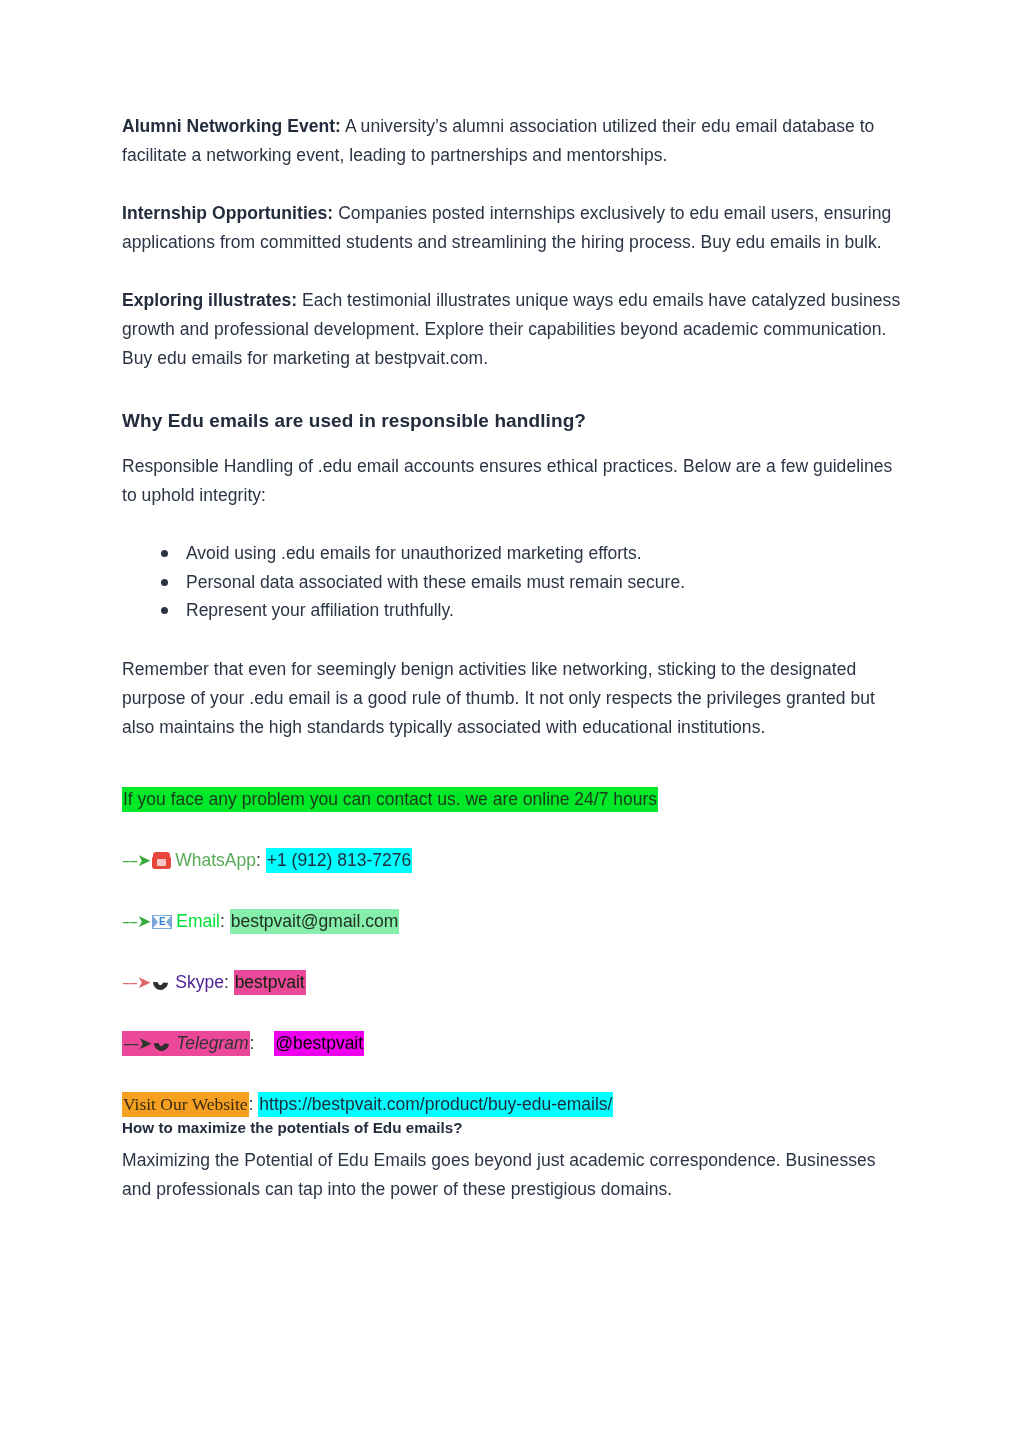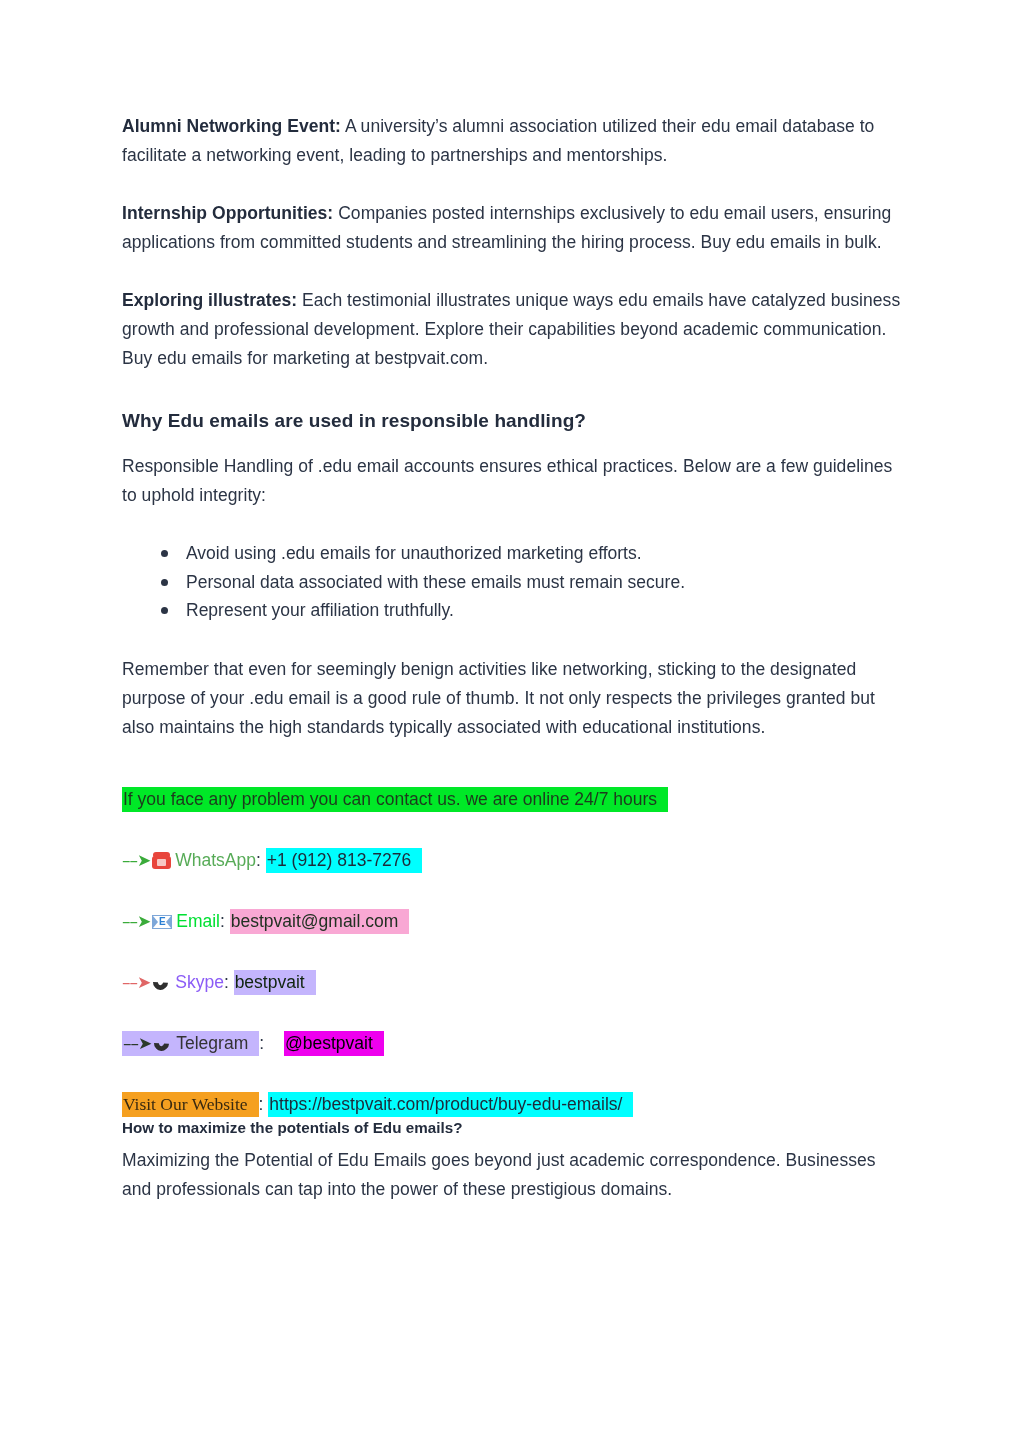--- a/index.html
+++ b/index.html
@@ -73,36 +73,36 @@
     margin-top: 44px;
   }
   .contact-line {
     font-size: 17.5px;
     line-height: 26px;
     margin-bottom: 35px;
     white-space: nowrap;
   }
   .contact-line:last-child { margin-bottom: 0; }
   .hl {
-    padding: 2px 11px 3px 1px;
+    padding: 2px 1px 3px 1px;
   }
   .hl-green-banner {
     background: #00e827;
     color: #1d3a1d;
   }
   .hl-cyan {
     background: #00ffff;
     color: #1d2b3a;
   }
   .hl-olive {
-    background: #f9a8d4;
+    background: #86efac;
     color: #223022;
   }
   .hl-brightgreen {
-    background: #c4b5fd;
+    background: #ec4899;
     color: #10240f;
   }
   .hl-magenta {
     background: #ee00ee;
     color: #000000;
     margin-left: 15px;
   }
   .hl-orange {
     background: #f5a020;
     color: #3a2a10;
@@ -111,22 +111,22 @@
   .arrow {
     font-family: "DejaVu Sans", sans-serif;
     letter-spacing: -1px;
     font-size: 17px;
   }
   .arrow-green { color: #3aab3a; }
   .arrow-red { color: #e06666; }
   .arrow-dark { color: #2a3a2a; }
   .lbl-green-mid { color: #57ab57; }
   .lbl-green-bright { color: #00e033; }
-  .lbl-red { color: #8b5cf6; }
-  .lbl-dark { color: #333333; }
+  .lbl-red { color: #4c1d95; }
+  .lbl-dark { color: #333333; font-style: italic; }
   .colon { color: #2b3445; }
   .emoji-tel {
     display: inline-block;
     width: 19px;
     height: 17px;
     position: relative;
     vertical-align: -3px;
     margin: 0 4px 0 2px;
   }
   .emoji-tel .body {

